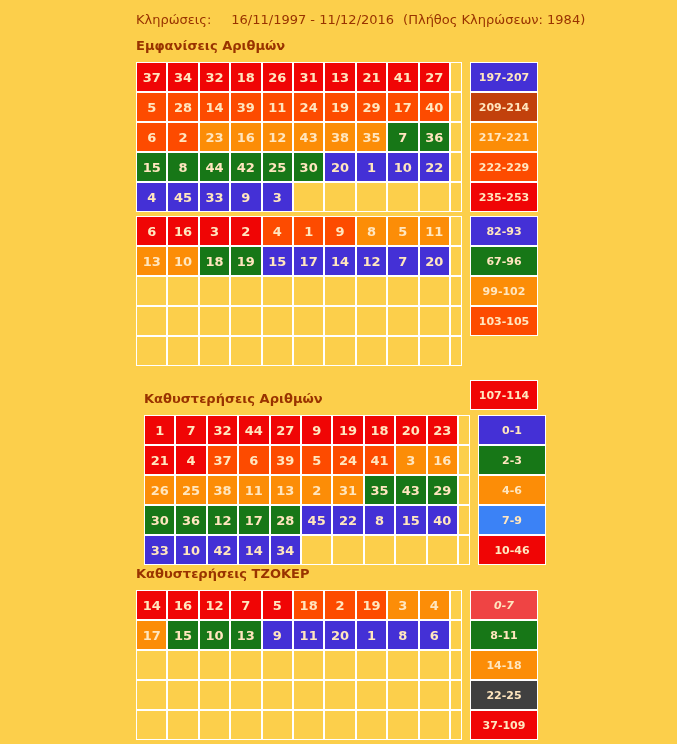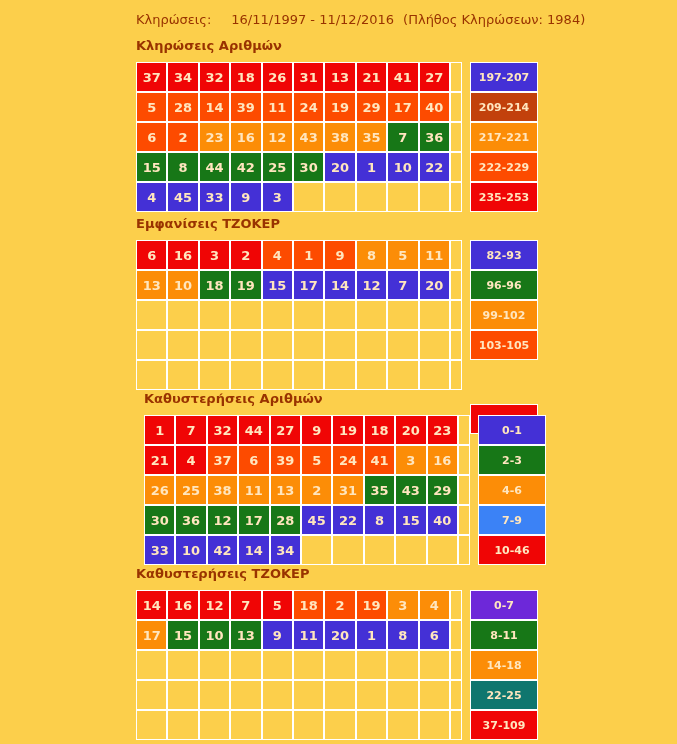--- a/index.html
+++ b/index.html
@@ -42,21 +42,21 @@
 </style>
 </head>
 <body>
 
 <div class="page">
   <div class="draws-header">
     <span>Κληρώσεις:</span><span class="range">16/11/1997 - 11/12/2016</span><span class="count">(Πλήθος Κληρώσεων: 1984)</span>
   </div>
   <div id="sections-host">
   <div class="section" style="top: 38px;">
-    <div class="section-title">Κληρώσεις Αριθμών</div>
+    <div class="section-title">Εμφανίσεις Αριθμών</div>
     <div class="section-body">
       <div class="grid">
             <div class="grid-row">
               <div class="cell" style="background: rgb(240, 5, 5);">37</div>
               <div class="cell" style="background: rgb(240, 5, 5);">34</div>
               <div class="cell" style="background: rgb(240, 5, 5);">32</div>
               <div class="cell" style="background: rgb(240, 5, 5);">18</div>
               <div class="cell" style="background: rgb(240, 5, 5);">26</div>
               <div class="cell" style="background: rgb(240, 5, 5);">31</div>
               <div class="cell" style="background: rgb(240, 5, 5);">13</div>
@@ -122,21 +122,20 @@
             <div class="legend-cell" style="background: rgb(68, 48, 214);">197-207</div>
             <div class="legend-cell" style="background: #c2410c;">209-214</div>
             <div class="legend-cell" style="background: rgb(252, 141, 7);">217-221</div>
             <div class="legend-cell" style="background: rgb(253, 75, 0);">222-229</div>
             <div class="legend-cell" style="background: rgb(240, 5, 5);">235-253</div>
           </div>
     </div>
   </div>
 
   <div class="section" style="top: 216px;">
-    <div class="section-title">Εμφανίσεις ΤΖΟΚΕΡ</div>
     <div class="section-body">
       <div class="grid">
             <div class="grid-row">
               <div class="cell" style="background: rgb(240, 5, 5);">6</div>
               <div class="cell" style="background: rgb(240, 5, 5);">16</div>
               <div class="cell" style="background: rgb(240, 5, 5);">3</div>
               <div class="cell" style="background: rgb(240, 5, 5);">2</div>
               <div class="cell" style="background: rgb(253, 75, 0);">4</div>
               <div class="cell" style="background: rgb(253, 75, 0);">1</div>
               <div class="cell" style="background: rgb(253, 75, 0);">9</div>
@@ -193,21 +192,21 @@
               <div class="cell"></div>
               <div class="cell"></div>
               <div class="cell"></div>
               <div class="cell"></div>
               <div class="cell"></div>
               <div class="spacer-cell"></div>
             </div>
           </div>
       <div class="legend">
             <div class="legend-cell" style="background: rgb(68, 48, 214);">82-93</div>
-            <div class="legend-cell" style="background: rgb(23, 119, 23);">96-96</div>
+            <div class="legend-cell" style="background: rgb(23, 119, 23);">67-96</div>
             <div class="legend-cell" style="background: rgb(252, 141, 7);">99-102</div>
             <div class="legend-cell" style="background: rgb(253, 75, 0);">103-105</div>
             <div class="legend-cell" style="background: rgb(240, 5, 5); margin-top: 44px;">107-114</div>
           </div>
     </div>
   </div>
 
   <div class="section" style="top: 391px; margin-left: 8px;">
     <div class="section-title">Καθυστερήσεις Αριθμών</div>
     <div class="section-body">
@@ -352,22 +351,22 @@
               <div class="cell"></div>
               <div class="cell"></div>
               <div class="cell"></div>
               <div class="cell"></div>
               <div class="cell"></div>
               <div class="cell"></div>
               <div class="spacer-cell"></div>
             </div>
           </div>
       <div class="legend">
-            <div class="legend-cell" style="background: #6d28d9;">0-7</div>
+            <div class="legend-cell" style="background: #ef4444; font-style: italic;">0-7</div>
             <div class="legend-cell" style="background: rgb(23, 119, 23);">8-11</div>
             <div class="legend-cell" style="background: rgb(252, 141, 7);">14-18</div>
-            <div class="legend-cell" style="background: #0f766e;">22-25</div>
+            <div class="legend-cell" style="background: #404040;">22-25</div>
             <div class="legend-cell" style="background: rgb(240, 5, 5);">37-109</div>
           </div>
     </div>
   </div>
 </div>
 </div>
 
 </body></html>

